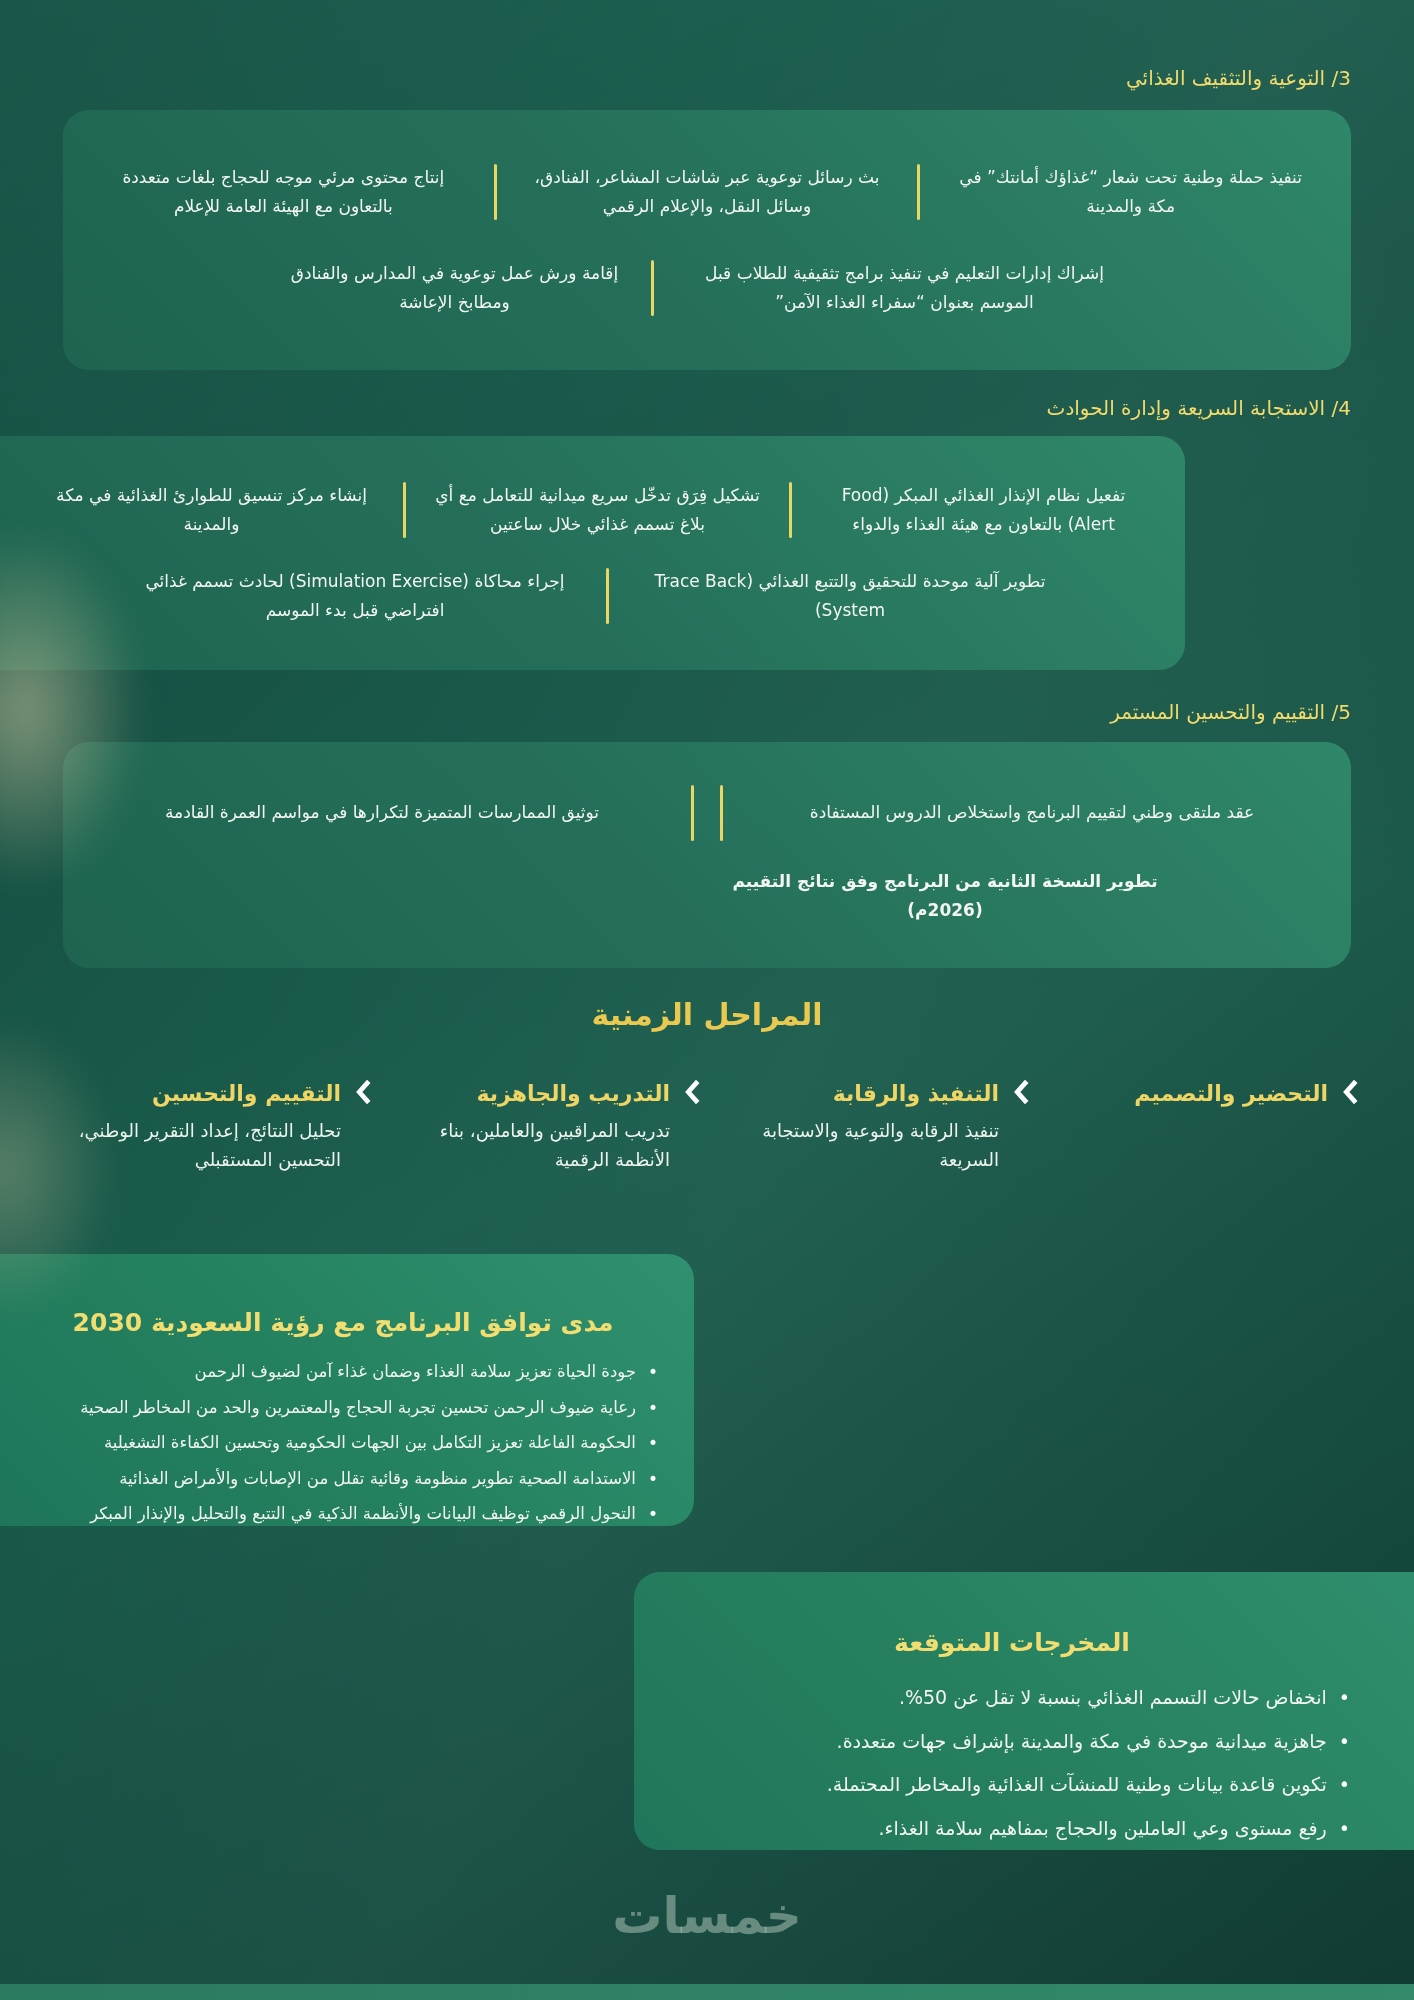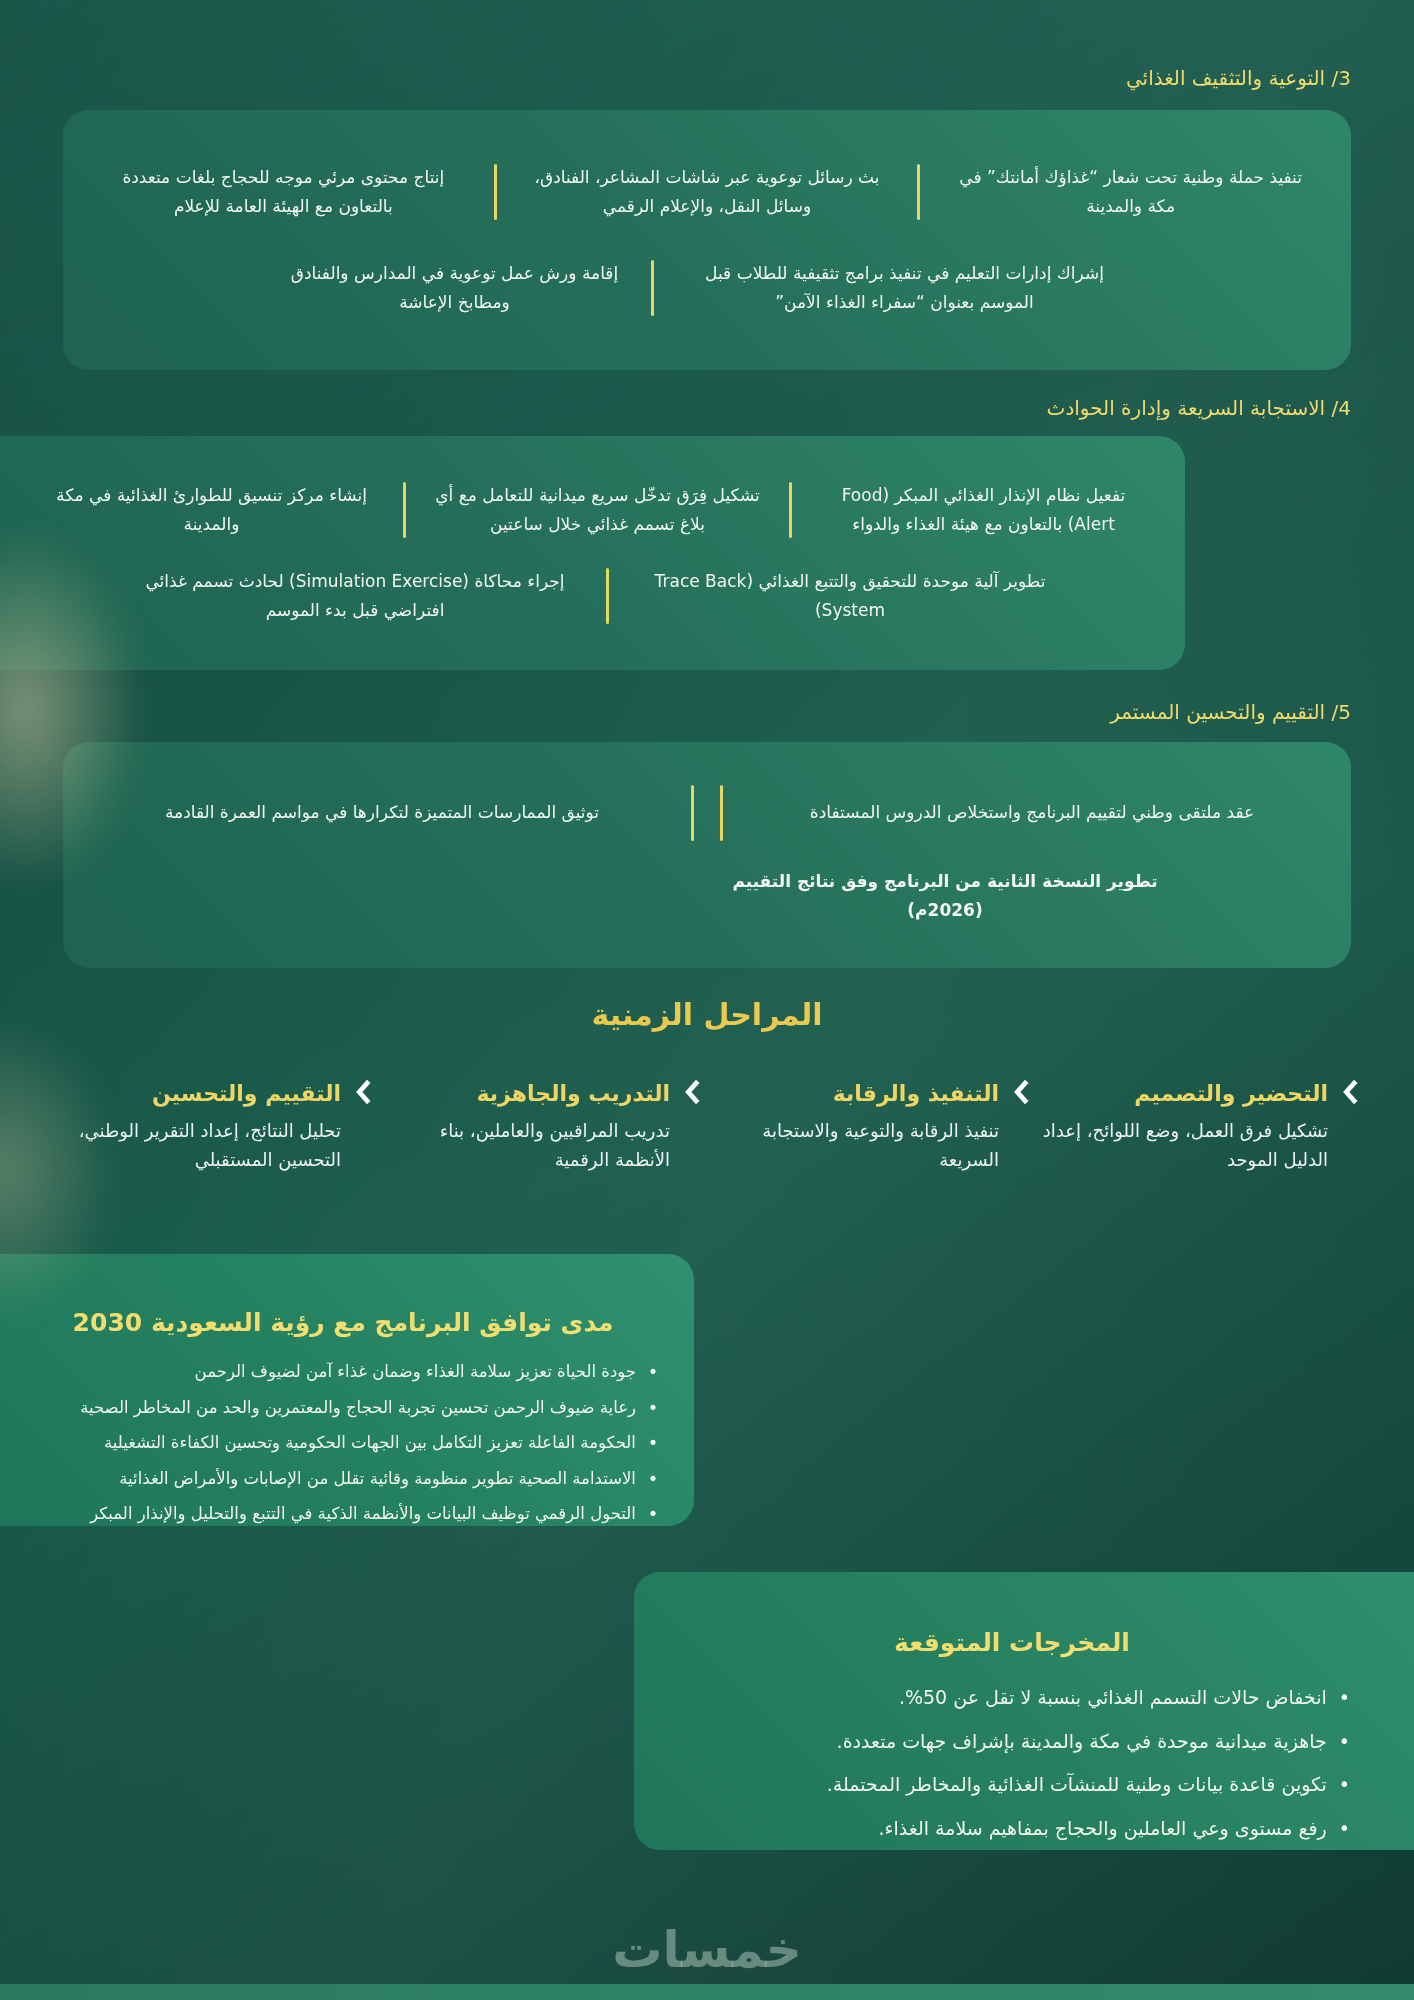--- a/index.html
+++ b/index.html
@@ -74,21 +74,21 @@
   .outputs-card{
     margin:46px 0 0 0; margin-left:456px; width:780px; height:278px; box-sizing:border-box;
     background:linear-gradient(225deg, #2f8e6d 0%, #26805f 55%, #20765a 100%);
     border-radius:26px 0 0 26px; padding:28px 64px 20px 40px; overflow:hidden;
   }
   .outputs-card .card-title{margin-bottom:22px;}
   .outputs-card .blt{font-size:19px; line-height:1.5; margin-bottom:15px;}
   .outputs-card .dot{font-size:19px;}
 
   .logo{
-    margin-top:68px; text-align:center; font-size:50px; line-height:64px; font-weight:bold;
+    margin-top:34px; text-align:center; font-size:50px; line-height:64px; font-weight:bold;
     color:rgba(214,228,218,0.42); letter-spacing:2px;
   }
   .bottom-band{
     position:absolute; left:0; right:0; bottom:0; height:16px;
     background:linear-gradient(to left, #348a6b, #2a7a5f);
   }
 </style>
 </head>
 <body>
 
@@ -145,21 +145,20 @@
   <div class="tl-row">
     <div class="phase">
       <div class="phase-head">
         <span class="chev">
           <svg width="18" height="26" viewBox="0 0 14 22">
               <polyline points="11,2 3,11 11,20" fill="none" stroke="#ffffff" stroke-width="4"></polyline>
             </svg>
         </span>
         <span class="phase-title">التحضير والتصميم</span>
       </div>
-      <div class="phase-desc">تشكيل فرق العمل، وضع اللوائح، إعداد الدليل الموحد</div>
     </div>
     <div class="phase">
       <div class="phase-head">
         <span class="chev">
           <svg width="18" height="26" viewBox="0 0 14 22">
               <polyline points="11,2 3,11 11,20" fill="none" stroke="#ffffff" stroke-width="4"></polyline>
             </svg>
         </span>
         <span class="phase-title">التنفيذ والرقابة</span>
       </div>

